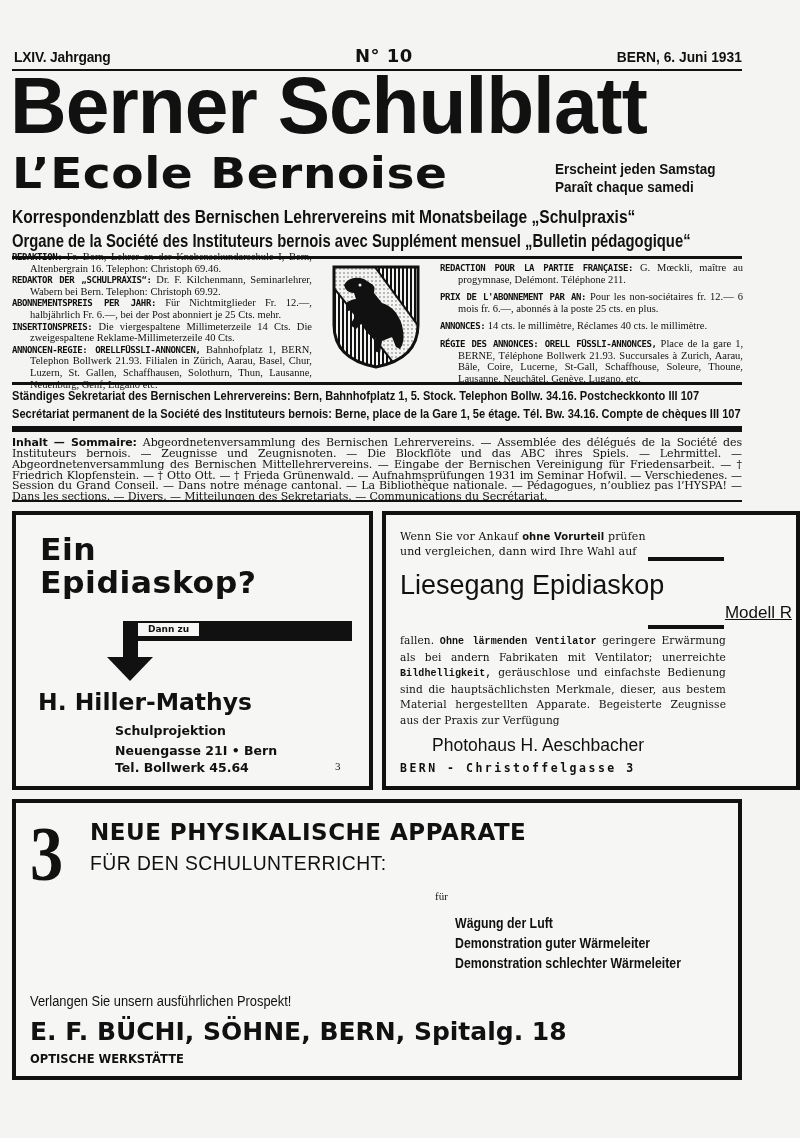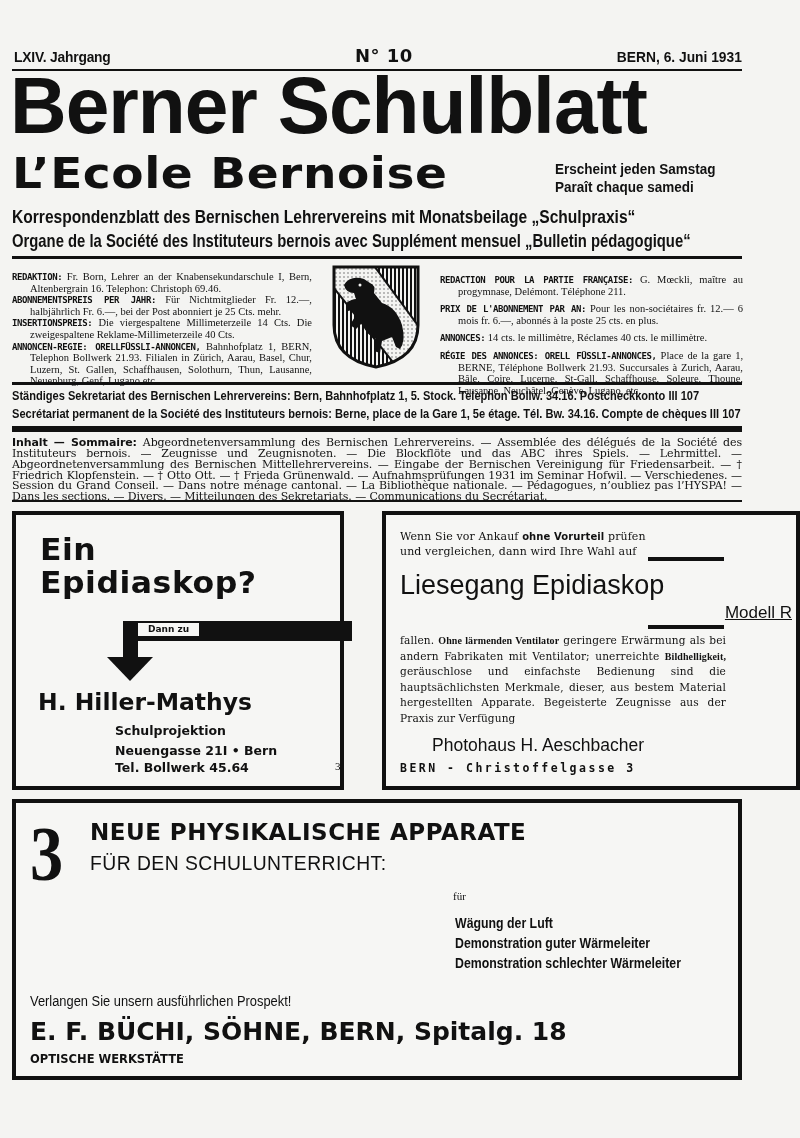--- a/index.html
+++ b/index.html
@@ -16,59 +16,59 @@
 
   .title-main { left: 10px; top: 66px; font: bold 80px "Liberation Sans", sans-serif; letter-spacing: -1px; line-height: 1; transform: scaleX(0.98); transform-origin: left; white-space: nowrap; }
   .title-fr { left: 12px; top: 153px; font: 900 42px "DejaVu Sans", sans-serif; line-height: 1; letter-spacing: 0.5px; transform: scaleX(1.12); transform-origin: left; white-space: nowrap; }
   .freq { left: 555px; top: 160px; font: bold 15px "Liberation Sans", sans-serif; line-height: 18px; transform: scaleX(0.9); transform-origin: left; white-space: nowrap; }
   .subtitle1 { left: 12px; top: 206px; font: bold 19px "Liberation Sans", sans-serif; white-space: nowrap; transform: scaleX(0.82); transform-origin: left; }
   .subtitle2 { left: 12px; top: 230px; font: bold 19px "Liberation Sans", sans-serif; white-space: nowrap; transform: scaleX(0.78); transform-origin: left; }
 
   .info { font-size: 10.5px; line-height: 11.6px; }
   .info .lbl { font: bold 9px "DejaVu Sans Mono", monospace; letter-spacing: -0.4px; }
   .info p { text-indent: -18px; padding-left: 18px; }
-  .info-left { left: 12px; top: 271px; width: 300px; text-align: justify; }
-  .info-right { left: 440px; top: 262px; width: 303px; text-align: justify; margin-top: 12px; }
+  .info-left { left: 12px; top: 251px; width: 300px; text-align: justify; }
+  .info-right { left: 440px; top: 262px; width: 303px; text-align: justify; }
   .info-right p { margin-bottom: 6px; }
 
   .crest { left: 330px; top: 263px; width: 92px; height: 108px; }
 
   .secretariat { left: 12px; top: 387px; font: bold 13.5px "Liberation Sans", sans-serif; line-height: 18px; white-space: nowrap; transform: scaleX(0.82); transform-origin: left; }
 
   .contents { left: 12px; top: 436px; width: 730px; font: 11px "DejaVu Serif", serif; line-height: 10.8px; text-align: justify; letter-spacing: -0.1px; }
   .contents .lbl { font: bold 11px "DejaVu Sans", sans-serif; }
 
   .ad-box { border: 4px solid #111; background: #f6f6f4; }
-  .ad1 { left: 12px; top: 511px; width: 332px; height: 279px; }
+  .ad1 { left: 12px; top: 511px; width: 361px; height: 279px; }
   .ad2 { left: 382px; top: 511px; width: 418px; height: 279px; }
   .ad3 { left: 12px; top: 799px; width: 730px; height: 281px; }
 
   .ad1-h { left: 24px; font: 900 30px "DejaVu Sans", sans-serif; letter-spacing: 0.5px; line-height: 1; transform: scaleX(1.05); transform-origin: left; }
   .dann-bar { left: 107px; top: 106px; width: 229px; height: 20px; background: #111; }
   .dann-label { left: 122px; top: 108px; background: #f6f6f4; font: 900 9px "DejaVu Sans", sans-serif; padding: 1px 10px 2px 10px; }
   .arrow-stem { left: 107px; top: 106px; width: 15px; height: 37px; background: #111; }
   .arrow-head { left: 91px; top: 142px; width: 0; height: 0; border-left: 23px solid transparent; border-right: 23px solid transparent; border-top: 24px solid #111; }
   .hiller { left: 22px; top: 174px; font: 900 23px "DejaVu Sans", sans-serif; white-space: nowrap; transform: scaleX(1.02); transform-origin: left; }
   .ad1-small { left: 99px; font: 900 12.5px "DejaVu Sans", sans-serif; white-space: nowrap; }
   .ad-num { left: 319px; top: 245px; font: 11px "Liberation Serif", serif; }
 
   .lies-intro { left: 14px; top: 14px; font: 11px "DejaVu Serif", serif; line-height: 15px; letter-spacing: 0.1px; }
   .lies-intro b { font-family: "DejaVu Sans", sans-serif; font-size: 10px; }
   .lies-bar { left: 262px; width: 76px; height: 4px; background: #111; }
   .lies-title { left: 14px; top: 55px; font: 27px "Liberation Sans", sans-serif; white-space: nowrap; }
   .lies-model { right: 4px; top: 88px; font: 17px "Liberation Sans", sans-serif; text-decoration: underline; }
   .lies-body { left: 14px; top: 118px; width: 326px; font: 10.6px "DejaVu Serif", serif; line-height: 15.6px; text-align: justify; letter-spacing: 0.1px; }
-  .lies-body b { font-family: Liberation Serif, serif; font-size: 10px; }
+  .lies-body b { font-family: Liberation Mono, monospace; font-size: 10px; }
   .photohaus { left: 14px; top: 220px; font: 17.5px "Liberation Sans", sans-serif; white-space: nowrap; margin-left: 32px; }
   .photohaus-addr { left: 14px; top: 246px; font: bold 11.5px "DejaVu Sans Mono", monospace; letter-spacing: 2.5px; white-space: nowrap; }
 
   .big3 { left: 14px; top: 12px; font: bold 78px "Liberation Serif", serif; line-height: 1; transform: scaleX(0.85); transform-origin: left; }
   .neue { left: 74px; top: 16px; font: 900 23px "DejaVu Sans", sans-serif; white-space: nowrap; letter-spacing: 0.5px; transform: scaleX(1.0); transform-origin: left; }
   .fuerden { left: 74px; top: 48px; font: 21px "Liberation Sans", sans-serif; white-space: nowrap; letter-spacing: 0.5px; transform: scaleX(0.92); transform-origin: left; }
-  .fuer { left: 437px; top: 87px; font: 11px "Liberation Serif", serif; }
+  .fuer { left: 419px; top: 87px; font: 11px "Liberation Serif", serif; }
   .items { left: 439px; top: 110px; font: bold 14px "Liberation Sans", sans-serif; line-height: 20px; white-space: nowrap; transform: scaleX(0.88); transform-origin: left; }
   .vorteile { left: 439px; top: 172px; width: 290px; font: 12px "Liberation Serif", serif; line-height: 18px; }
   .vorteile b { font: 900 12px "DejaVu Sans", sans-serif; }
   .verlangen { left: 14px; top: 190px; font: 14px "Liberation Sans", sans-serif; white-space: nowrap; transform: scaleX(0.92); transform-origin: left; }
   .buechi { left: 14px; top: 214px; font: 900 25px "DejaVu Sans", sans-serif; white-space: nowrap; transform: scaleX(1.0); transform-origin: left; }
   .optische { left: 14px; top: 249px; font: 900 11.5px "DejaVu Sans", sans-serif; white-space: nowrap; }
 </style>
 </head>
 <body>
 
@@ -82,20 +82,21 @@
 <div class="abs freq">
   <div>Erscheint jeden Samstag</div>
   <div>Paraît chaque samedi</div>
 </div>
 <div class="abs subtitle1">Korrespondenzblatt des Bernischen Lehrervereins mit Monatsbeilage „Schulpraxis“</div>
 <div class="abs subtitle2">Organe de la Société des Instituteurs bernois avec Supplément mensuel „Bulletin pédagogique“</div>
 <div class="abs rule" style="left:12px;top:256px;width:730px;height:3px;"></div>
 
 <div class="abs info info-left">
   <p><span class="lbl">REDAKTION:</span><span> Fr. Born, Lehrer an der Knabensekundarschule I, Bern, Altenbergrain 16. Telephon: Christoph 69.46.</span></p>
+  <p><span class="lbl">REDAKTOR DER „SCHULPRAXIS“:</span><span> Dr. F. Kilchenmann, Seminarlehrer, Wabern bei Bern. Telephon: Christoph 69.92.</span></p>
   <p><span class="lbl">ABONNEMENTSPREIS PER JAHR:</span><span> Für Nichtmitglieder Fr. 12.—, halbjährlich Fr. 6.—, bei der Post abonniert je 25 Cts. mehr.</span></p>
   <p><span class="lbl">INSERTIONSPREIS:</span><span> Die viergespaltene Millimeterzeile 14 Cts. Die zweigespaltene Reklame-Millimeterzeile 40 Cts.</span></p>
   <p><span class="lbl">ANNONCEN-REGIE: ORELLFÜSSLI-ANNONCEN,</span><span> Bahnhofplatz 1, BERN, Telephon Bollwerk 21.93. Filialen in Zürich, Aarau, Basel, Chur, Luzern, St. Gallen, Schaffhausen, Solothurn, Thun, Lausanne, Neuenburg, Genf, Lugano etc.</span></p>
 </div>
 
 <div class="abs crest">
   <svg width="92" height="108" viewBox="0 0 92 108">
     <defs>
       <pattern id="stripes" width="4" height="4" patternUnits="userSpaceOnUse">
         <rect width="4" height="4" fill="#f4f4f2"></rect>

